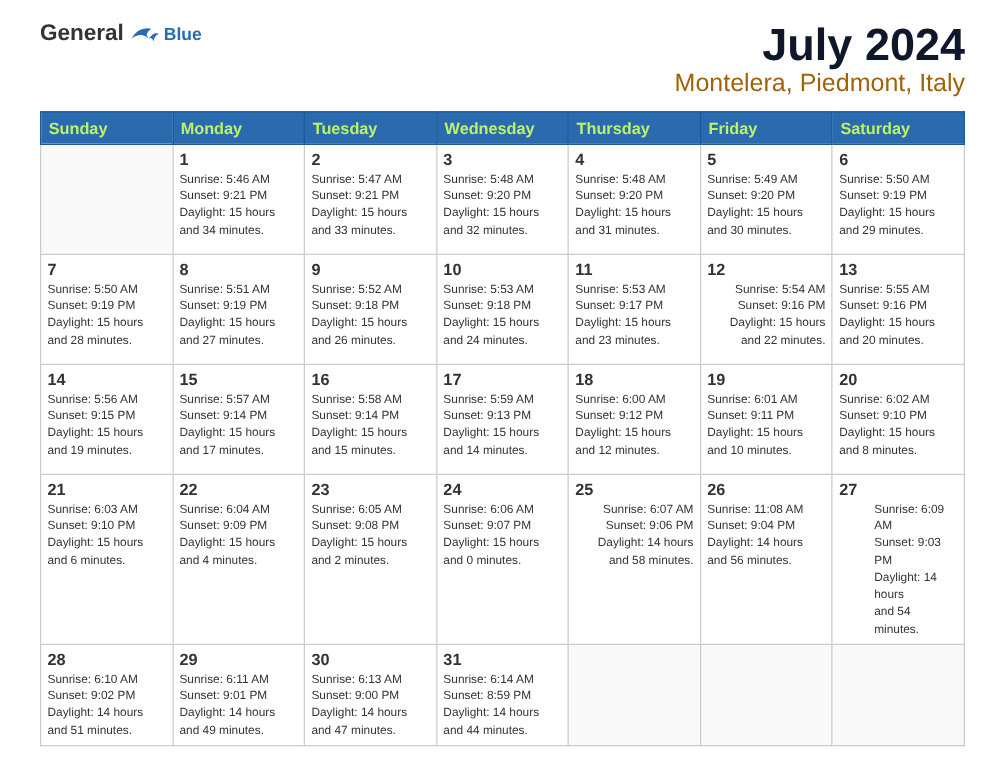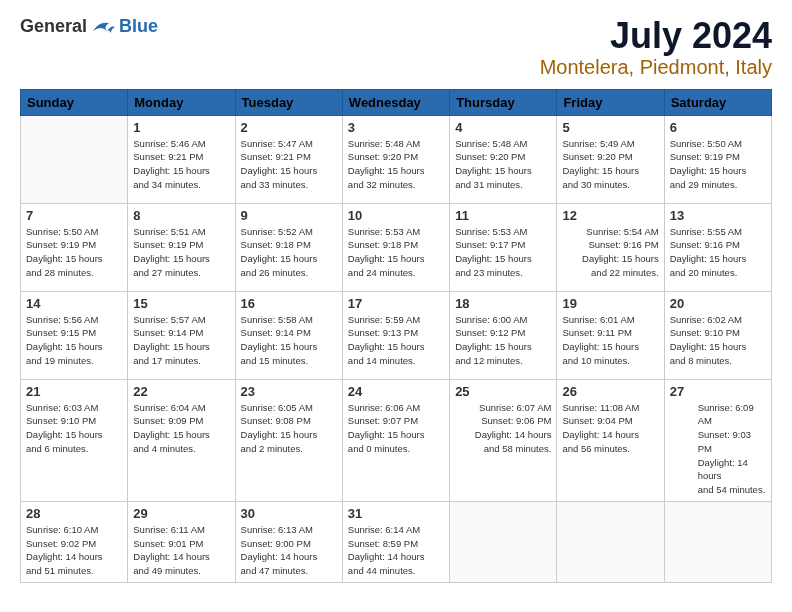--- a/index.html
+++ b/index.html
@@ -7,21 +7,21 @@
       font-family: Arial, sans-serif;
       background: #fff;
       width: 792px;
       height: 612px;
       overflow: hidden;
     }
     .page {
       width: 792px;
       height: 612px;
       background: #fff;
-      padding: 16px 20px 12px 20px;
+      padding: 16px 20px 12px 32px;
     }
     .header {
       display: flex;
       justify-content: space-between;
       align-items: flex-start;
       margin-bottom: 10px;
     }
     .logo {
       display: flex;
       flex-direction: column;
@@ -35,21 +35,21 @@
       font-size: 18px;
       font-weight: bold;
       color: #333;
     }
     .logo-bird {
       width: 28px;
       height: 20px;
       margin-left: 2px;
     }
     .logo-blue {
-      font-size: 18px;
+      font-size: 14px;
       font-weight: bold;
       color: #2a6bb0;
       margin-left: 2px;
     }
     .title-block {
       text-align: right;
     }
     .month-title {
       font-size: 36px;
       font-weight: bold;
@@ -60,21 +60,21 @@
       font-size: 20px;
       color: #a16207;
     }
     .calendar {
       width: 100%;
       border-collapse: collapse;
       table-layout: fixed;
     }
     .calendar th {
       background: #2a6bb0;
-      color: #000000;
+      color: #bef264;
       text-align: left;
       padding: 5px 6px;
       font-size: 13px;
       font-weight: bold;
       border: 1px solid #1a5a9a;
     }
     .calendar td {
       border: 1px solid #ccc;
       vertical-align: top;
       padding: 4px 5px;

